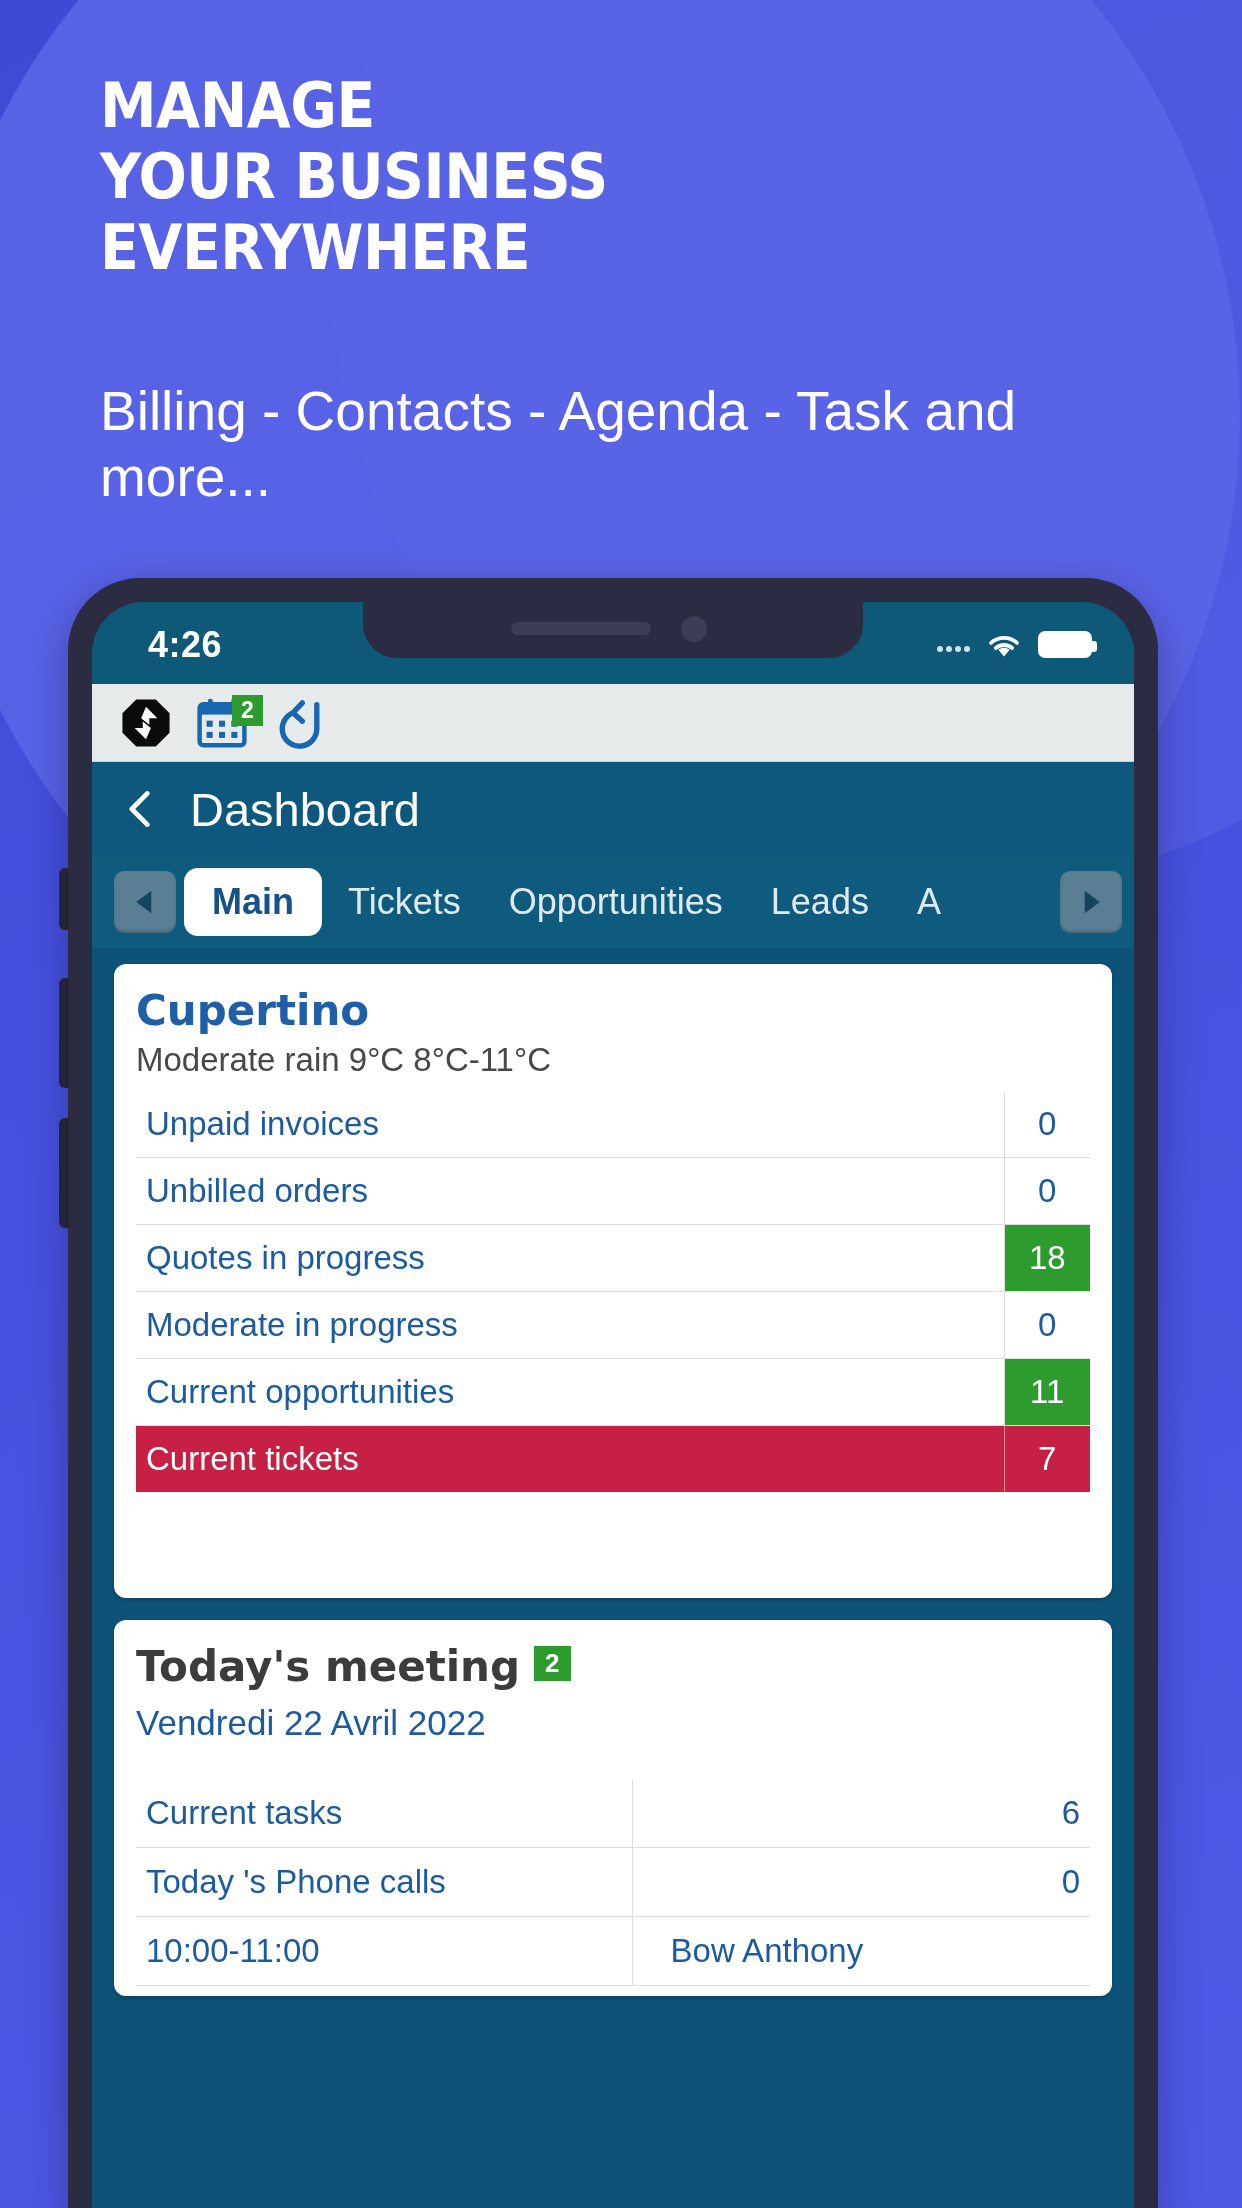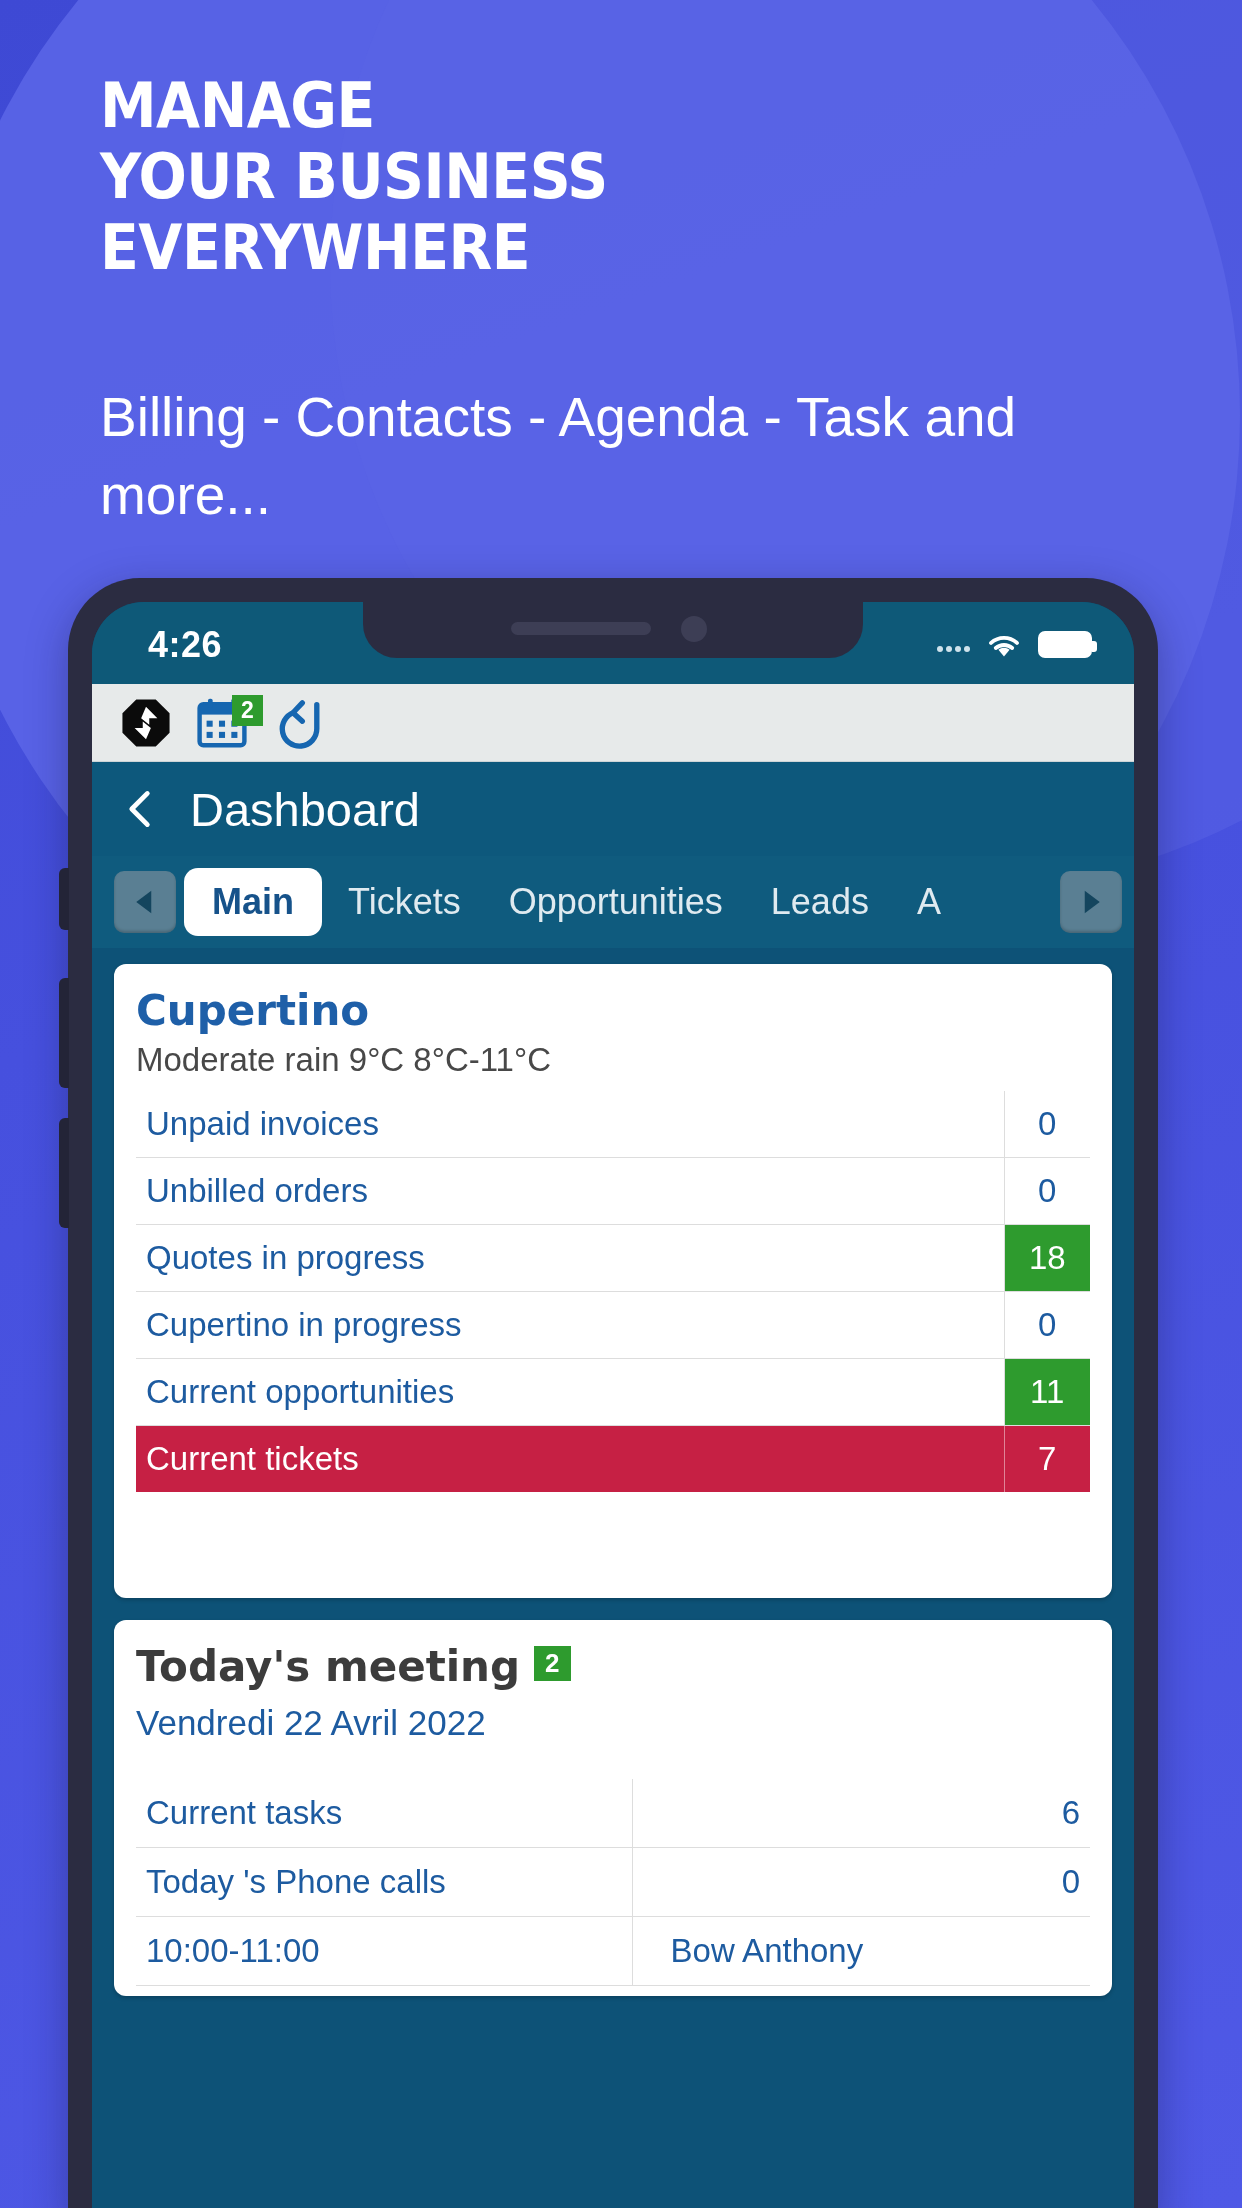--- a/index.html
+++ b/index.html
@@ -52,21 +52,21 @@
     text-transform: uppercase;
     transform: scaleX(1.02);
     transform-origin: left center;
   }
   #subheadline {
     position: absolute;
     left: 100px; top: 378px;
     width: 930px;
     color: #ffffff;
     font-size: 55px;
-    line-height: 78px;
+    line-height: 66px;
     font-weight: 400;
     font-family: "Liberation Sans", sans-serif;
     z-index: 5;
   }
 
   
   #phone {
     position: absolute;
     left: 68px; top: 578px;
     width: 1100px; height: 1700px;
@@ -450,21 +450,21 @@
                 </tr>
                 <tr>
                   <td class="k">Unbilled orders</td>
                   <td class="v">0</td>
                 </tr>
                 <tr class="hl-green">
                   <td class="k">Quotes in progress</td>
                   <td class="v">18</td>
                 </tr>
                 <tr>
-                  <td class="k">Cupertino in progress</td>
+                  <td class="k">Moderate in progress</td>
                   <td class="v">0</td>
                 </tr>
                 <tr class="hl-green">
                   <td class="k">Current opportunities</td>
                   <td class="v">11</td>
                 </tr>
                 <tr class="hl-red">
                   <td class="k">Current tickets</td>
                   <td class="v">7</td>
                 </tr>

